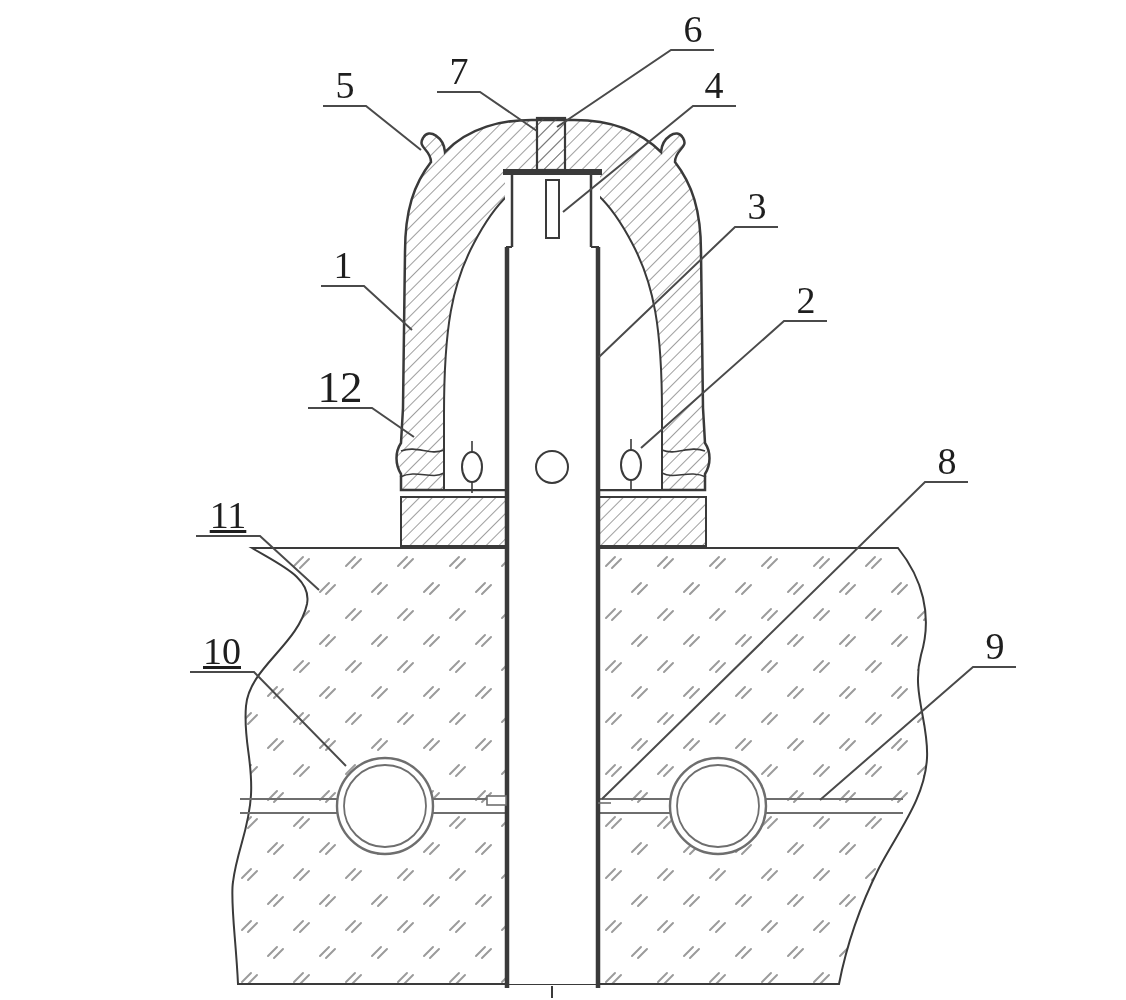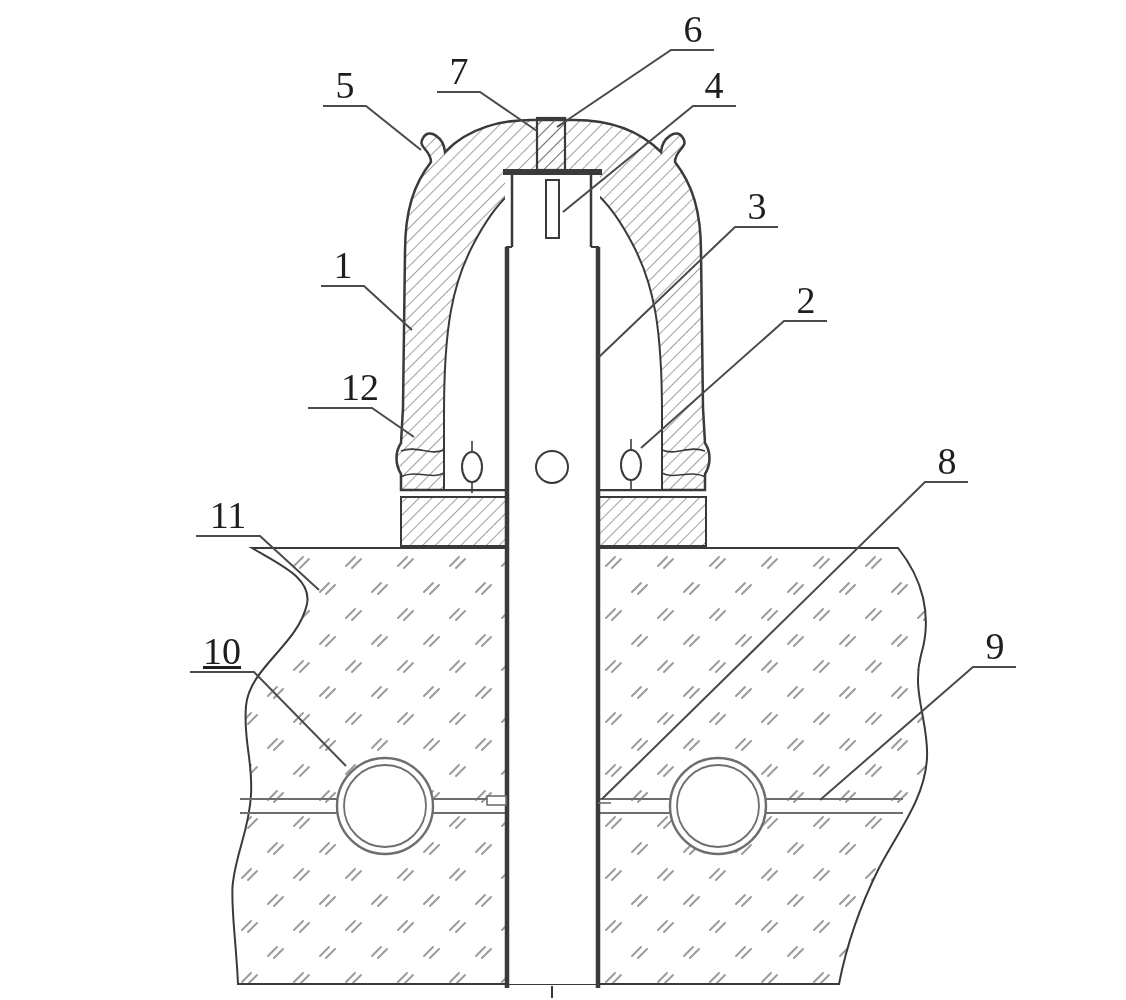--- a/index.html
+++ b/index.html
@@ -141,19 +141,19 @@
     </svg>
 
   <div id="labels-layer">
       <div class="callout-label" style="left: 693px; top: 29px; font-size: 38px;">6</div>
       <div class="callout-label" style="left: 459px; top: 71px; font-size: 38px;">7</div>
       <div class="callout-label" style="left: 714px; top: 85px; font-size: 38px;">4</div>
       <div class="callout-label" style="left: 345px; top: 85px; font-size: 38px;">5</div>
       <div class="callout-label" style="left: 757px; top: 206px; font-size: 38px;">3</div>
       <div class="callout-label" style="left: 806px; top: 300px; font-size: 38px;">2</div>
       <div class="callout-label" style="left: 343px; top: 265px; font-size: 38px;">1</div>
-      <div class="callout-label" style="left: 360px; top: 387px; font-size: 38px;">12</div>
-      <div class="callout-label" style="left: 228px; top: 515px; font-size: 38px;">11</div>
+      <div class="callout-label" style="left: 340px; top: 387px; font-size: 45px;">12</div>
+      <div class="callout-label" style="left: 228px; top: 515px; font-size: 38px; text-decoration: underline;">11</div>
       <div class="callout-label" style="left: 947px; top: 461px; font-size: 38px;">8</div>
       <div class="callout-label" style="left: 222px; top: 651px; font-size: 38px; text-decoration: underline;">10</div>
       <div class="callout-label" style="left: 995px; top: 646px; font-size: 38px;">9</div>
     </div>
 </div>
 
 </body></html>

